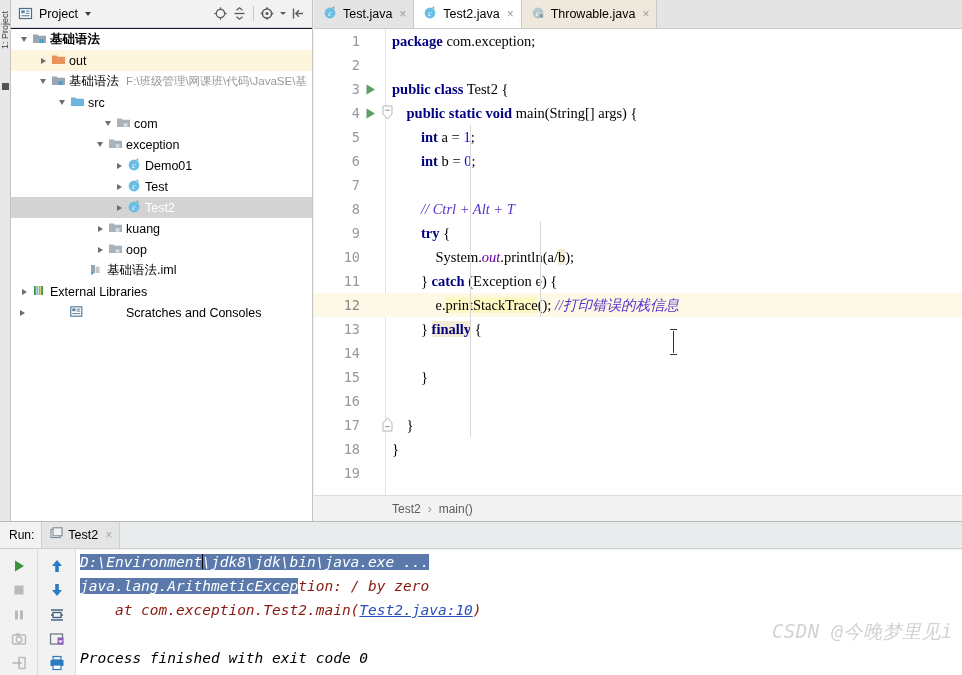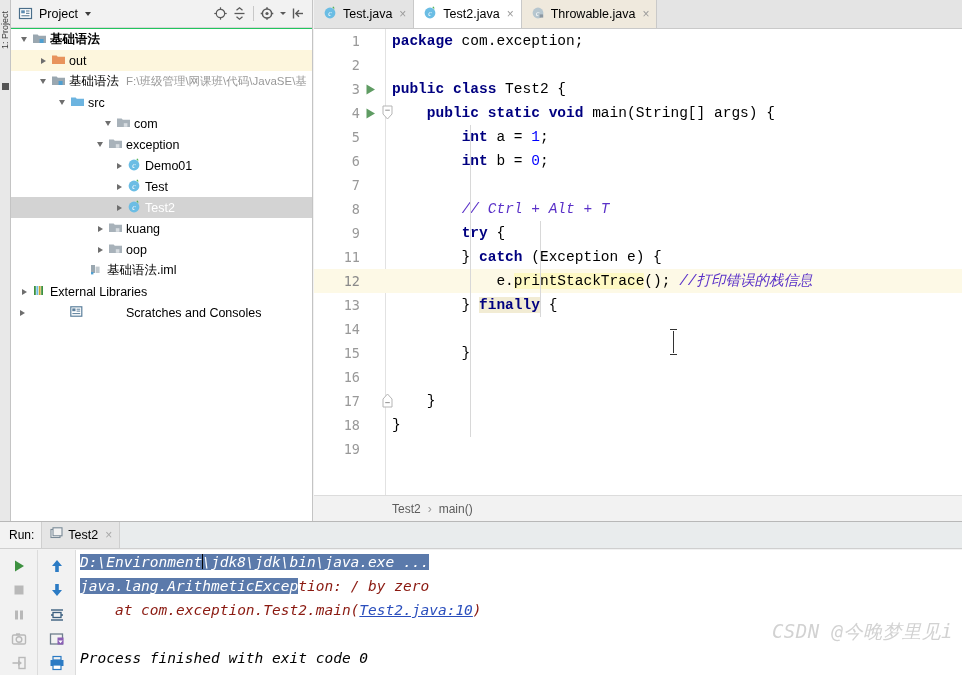--- a/index.html
+++ b/index.html
@@ -13,21 +13,21 @@
     background:#e8e8e8; border-right:1px solid #c4c4c4; }
   .leftstripe .vtext{ position:absolute; top:3px; left:-12px; width:36px;
     transform:rotate(-90deg); transform-origin:center center;
     font-size:9px; color:#3c3c3c; white-space:nowrap; letter-spacing:0px;
     margin-top:16px; }
   .leftstripe .vtext{ top:10px; left:-13px; }
   .leftstripe .sqicon{ position:absolute; left:2px; top:83px; width:7px; height:7px; background:#555; }
 
   
   .proj{ position:absolute; left:11px; top:0; width:302px; height:521px;
-    background:#22c55e; border-right:1px solid #c4c4c4; }
+    background:#0f172a; border-right:1px solid #c4c4c4; }
   .proj-head{ height:28px; background:#f2f2f2; border-bottom:1px solid #d6d6d6;
     display:flex; align-items:center; padding:0 4px 0 7px; }
   .proj-head .pic{ width:15px; height:15px; margin-right:6px; }
   .proj-title{ font-size:12.5px; color:#000; }
   .caret-dn{ margin-left:7px; width:0;height:0;border-left:3.5px solid transparent;
     border-right:3.5px solid transparent;border-top:4px solid #3c3c3c; }
   .ph-spacer{ flex:1; }
   .ph-ico{ width:19px; height:19px; display:flex;align-items:center;justify-content:center; }
   .ph-div{ width:1px; height:15px; background:#c8c8c8; margin:0 4px; }
 
@@ -65,21 +65,21 @@
   .gutter{ position:absolute; left:0; top:0; width:72px; height:100%; background:#fff;
     border-right:1px solid #e2e2e2; }
   .codearea{ position:absolute; left:0; top:0; right:0; bottom:0; }
   .ln{ position:relative; height:24px; }
   .ln .num{ position:absolute; left:0; width:46px; text-align:right;
     font-family:"DejaVu Sans Mono","Liberation Mono",monospace; font-size:13.5px;
     color:#999; line-height:24px; }
   .ln .runico{ position:absolute; left:50px; top:5px; }
   .ln .fold{ position:absolute; left:68px; top:4px; }
   .ln .src{ position:absolute; left:78px; top:0; line-height:24px;
-    font-family:Liberation Mono, monospace; font-size:14.5px;
+    font-family:Liberation Serif, serif; font-size:14.5px;
     color:#000; white-space:pre; }
   .ln.caretrow{ background:#fdf9e6; }
   .ln.caretrow .num{ color:#8a8a8a; }
   .indentline{ position:absolute; width:1px; background:#d8d8d8; left:0; top:0; }
 
   .kw{ color:#000080; font-weight:bold; }
   .cmt{ color:#5a31c8; font-style:italic; }
   .fld{ color:#660099; font-style:italic; }
   .num0{ color:#0000ff; }
   .hl-tan{ background:#f2ecd4; }
@@ -446,20 +446,24 @@
           </div>
           <div class="ln">
             <span class="num">8</span>
             <span class="src">        <span class="cmt">// Ctrl + Alt + T</span></span>
           </div>
           <div class="ln">
             <span class="num">9</span>
             <span class="src">        <span class="kw">try</span> {</span>
           </div>
           <div class="ln">
+            <span class="num">10</span>
+            <span class="src">            System.<span class="fld">out</span>.println(a/<span class="hl-tan">b</span>);</span>
+          </div>
+          <div class="ln">
             <span class="num">11</span>
             <span class="src">        } <span class="kw">catch</span> (Exception e) {</span>
           </div>
           <div class="ln caretrow">
             <span class="num">12</span>
             <span class="src">            e.<span class="hl-lav">printStackTrace</span>(); <span class="cmt">//打印错误的栈信息</span></span>
           </div>
           <div class="ln">
             <span class="num">13</span>
             <span class="src">        } <span class="hl-tan"><span class="kw">finally</span></span> {</span>

